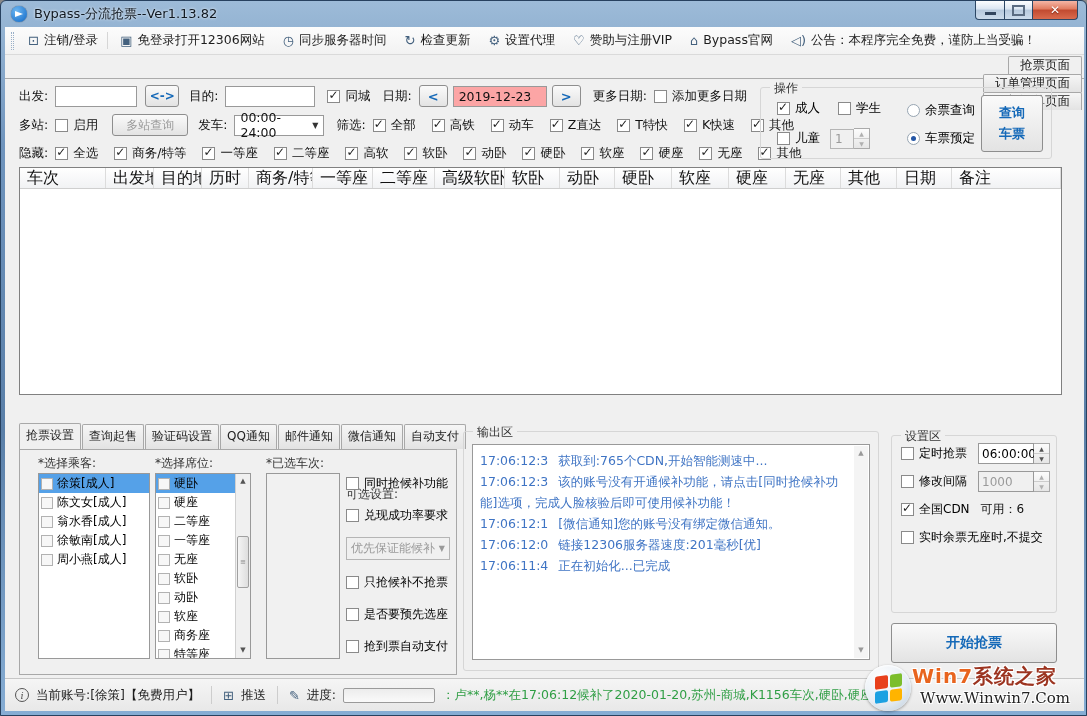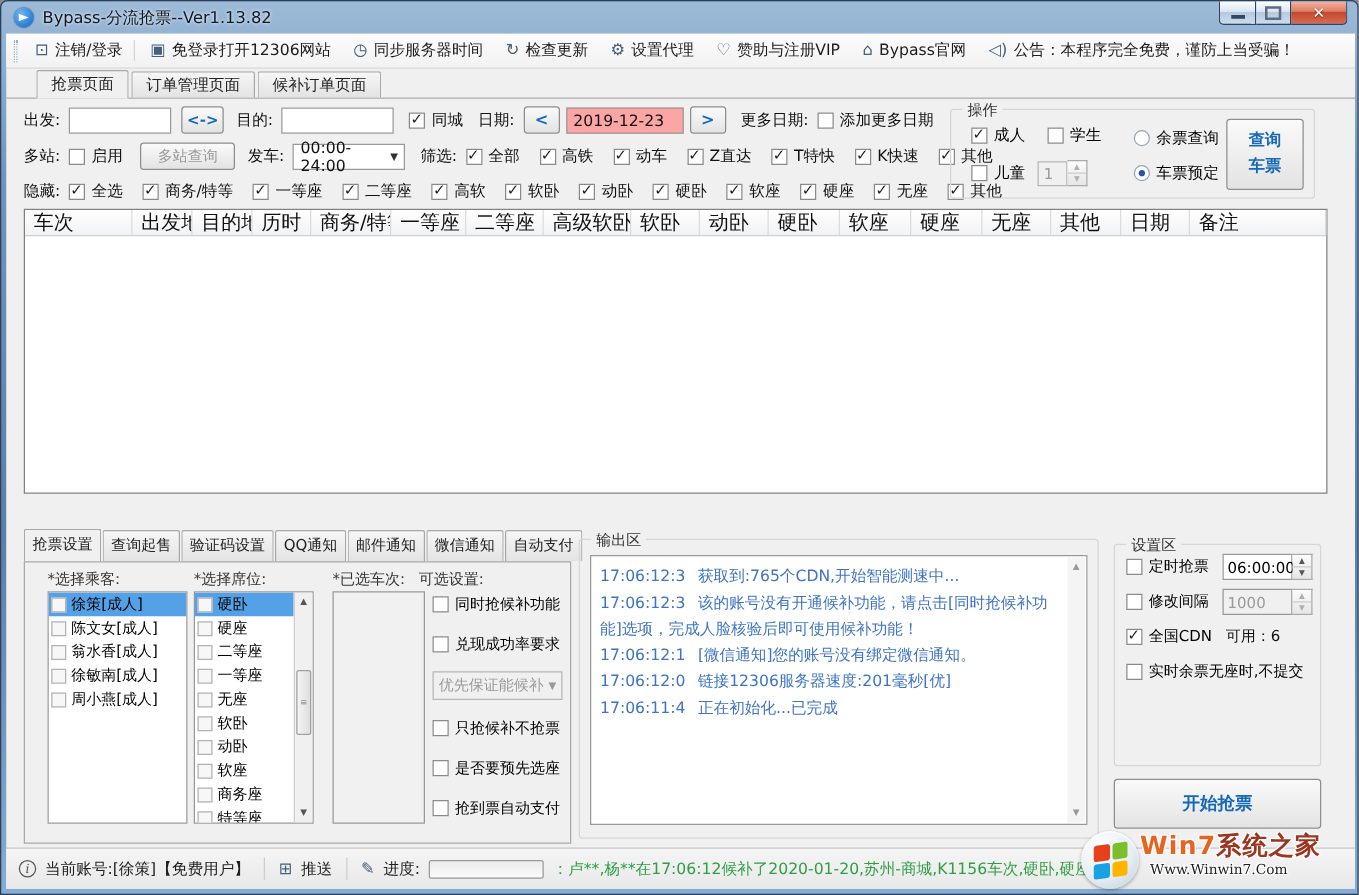--- a/index.html
+++ b/index.html
@@ -39,21 +39,21 @@
   
   .toolbar{position:absolute;top:0;left:0;right:0;height:28px;
            background:linear-gradient(#fcfcfc,#f2f2f2);border-bottom:1px solid #dadada;
            display:flex;align-items:center;padding-left:4px;font-size:12.5px;color:#1d1d1d;}
   .grip{width:3px;height:18px;border-left:1px dotted #9ab0c8;border-right:1px dotted #9ab0c8;margin:0 5px 0 2px;}
   .tb-item{display:flex;align-items:center;gap:5px;padding:0 9px;white-space:nowrap;cursor:default;}
   .tb-item.sep{border-right:1px solid #d6d6d6;margin-right:3px;}
   .tb-glyph{color:#44617e;font-size:13px;}
   
   .maintabs{position:absolute;top:29px;left:0;right:0;height:23px;display:flex;align-items:flex-end;
-            padding-left:24px;border-bottom:1px solid #ababab;}
+            padding-left:6px;border-bottom:1px solid #ababab;flex-direction:column;}
   .mtab{height:21px;padding:0 11px;display:flex;align-items:center;font-size:12.5px;color:#222;
         background:linear-gradient(#f6f6f6,#e3e3e3);border:1px solid #a8a8a8;border-bottom:none;
         margin-right:2px;border-radius:2px 2px 0 0;}
   .mtab.active{background:#f0f0f0;height:23px;margin-bottom:-1px;border-bottom:1px solid #f0f0f0;}
   
   .frow{position:absolute;left:14px;display:flex;align-items:center;height:24px;font-size:12.5px;color:#111;}
   .row1{top:57px;} .row2{top:86px;} .row3{top:114px;}
   .flabel{margin-right:7px;}
   input.tx{height:21px;border:1px solid #999;background:#fff;font-size:12.5px;padding:0 3px;
            font-family:inherit;}
@@ -102,21 +102,21 @@
             border-top:1px solid #8a8a8a;border-bottom:1px solid #8a8a8a;
             display:flex;align-items:center;justify-content:center;font-size:12px;color:#555;}
   
   .gpanel{position:absolute;left:14px;top:400px;width:438px;height:248px;}
   .gtabs{display:flex;height:22px;align-items:flex-end;}
   .gtab{padding:3px 6px 4px;font-size:12px;color:#222;border:1px solid #a8a8a8;border-bottom:none;
         background:linear-gradient(#f6f6f6,#e3e3e3);margin-right:1px;border-radius:2px 2px 0 0;white-space:nowrap;}
   .gtab.active{background:#f0f0f0;padding-bottom:6px;margin-bottom:-1px;}
   .gbody{position:absolute;top:22px;left:0;right:0;bottom:0;border:1px solid #a8a8a8;background:#f0f0f0;}
   .collabel{position:absolute;top:5px;font-size:12px;color:#333;white-space:nowrap;}
-  .lb-pass{left:18px;} .lb-seat{left:135px;} .lb-train{left:246px;} .lb-opt{left:315px;}
+  .lb-pass{left:18px;} .lb-seat{left:135px;} .lb-train{left:246px;} .lb-opt{left:326px;margin-top:31px;}
   .listbox{position:absolute;top:23px;height:186px;border:1px solid #999;background:#fff;overflow:hidden;}
   .plist{left:18px;width:112px;}
   .slist{left:135px;width:96px;padding-right:15px;}
   .tlist{left:246px;width:74px;background:#f1f1f1;}
   .li{display:flex;align-items:center;height:19px;padding:0 2px;font-size:12px;gap:4px;white-space:nowrap;}
   .li .cb{width:12px;height:12px;background:#f7f7f7;border-color:#b2b2b2;}
   .li.selected{background:var(--selection);}
   .vscroll{position:absolute;top:0;right:0;bottom:0;width:15px;background:#f0f0f0;border-left:1px solid #d0d0d0;}
   .sarr{height:15px;text-align:center;font-size:7px;color:#555;line-height:15px;}
   .sarr.bot{position:absolute;bottom:0;left:0;right:0;}
@@ -164,21 +164,21 @@
            background:radial-gradient(circle at 35% 28%,#ffffff,#e7eef5 55%,#bccbd9);
            box-shadow:0 1px 3px rgba(0,0,0,.35),inset 0 1px 2px #fff;display:flex;align-items:center;justify-content:center;}
   .wm-flag{width:27px;height:27px;display:grid;grid-template-columns:1fr 1fr;grid-template-rows:1fr 1fr;
            gap:2px;transform:skewY(-8deg);}
   .wm-flag i{border-radius:2px;}
   .wm-f1{background:#e8401c;} .wm-f2{background:#7cbe2c;} .wm-f3{background:#1ba1e2;} .wm-f4{background:#ffb400;}
   .wm-title{position:absolute;left:47px;top:1px;font-size:20px;font-weight:bold;letter-spacing:1px;
             text-shadow:1px 1px 0 #fff,-1px -1px 0 #fff,1px -1px 0 #fff,-1px 1px 0 #fff;}
   .wm-brand{color:#e8641e;} .wm-suffix{color:#9c3420;}
   .wm-url{position:absolute;left:55px;top:27px;font-family:"DejaVu Serif","Liberation Serif",serif;
-          font-size:11px;color:#222;text-shadow:1px 1px 0 #fff,-1px -1px 0 #fff,1px -1px 0 #fff,-1px 1px 0 #fff;}
+          font-size:15px;color:#222;text-shadow:1px 1px 0 #fff,-1px -1px 0 #fff,1px -1px 0 #fff,-1px 1px 0 #fff;}
 </style>
 </head>
 <body>
 
 <div class="win">
 
   <div class="titlebar">
     <span class="appicon"></span>
     <span class="title">Bypass-分流抢票--Ver1.13.82</span>
   </div>

